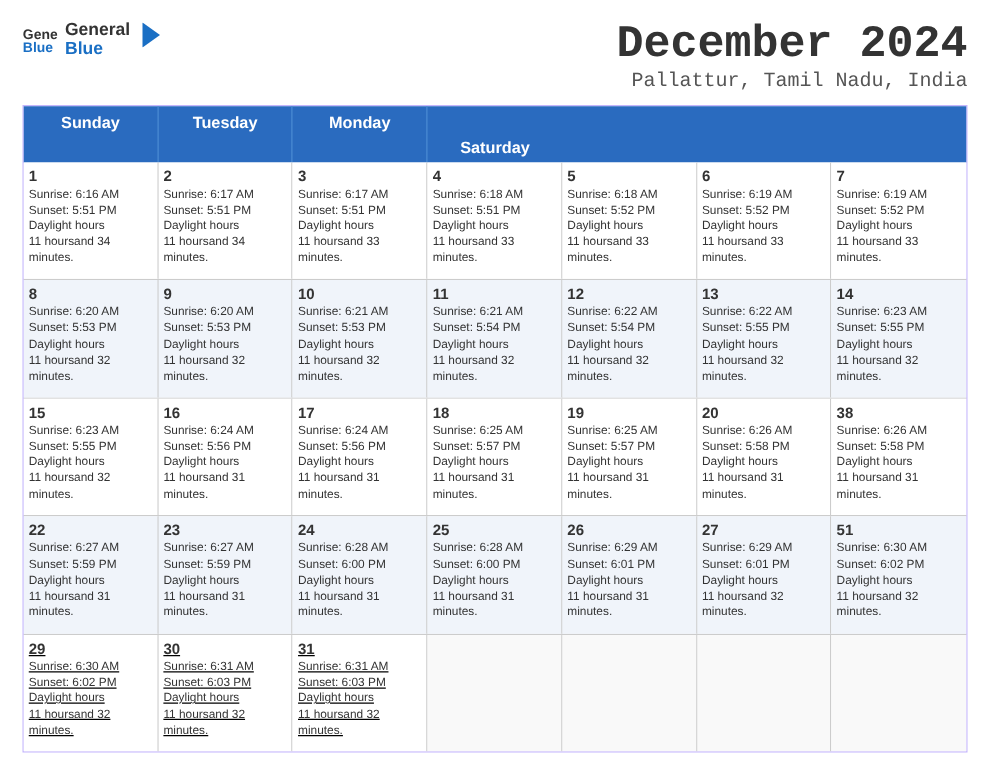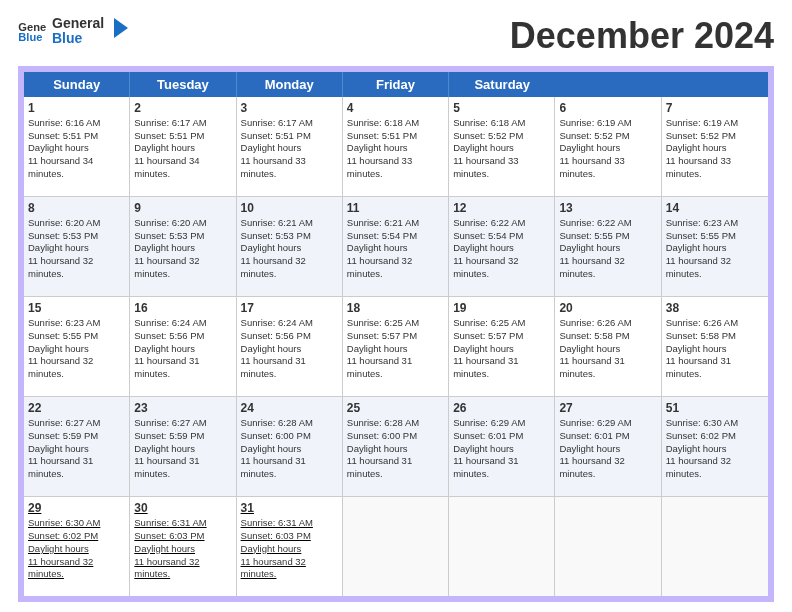--- a/index.html
+++ b/index.html
@@ -27,51 +27,52 @@
       display: flex;
       align-items: center;
       gap: 4px;
     }
     .logo-icon {
       width: 28px;
       height: 24px;
     }
     .title-block {
       text-align: right;
+      font-family: Liberation Mono, monospace;
     }
     .month-title {
       font-size: 36px;
       font-weight: bold;
       color: #333;
       line-height: 1.1;
     }
     .location-title {
       font-size: 16px;
       color: #555;
     }
     .calendar {
       flex: 1;
       display: flex;
       flex-direction: column;
-      border: 6px solid #c4b5fd;
+      border: 1px solid #c4b5fd;
     }
     .cal-header-row {
       display: grid;
       grid-template-columns: repeat(7, 1fr);
       background: #2a6bbf;
     }
     .cal-header-cell {
       color: #fff;
       font-size: 13px;
       font-weight: bold;
       text-align: center;
       padding: 5px 2px;
       border-right: 1px solid #4a8bd4;
     }
-    .cal-header-cell:last-child { border-right: none; }
+    .cal-header-cell:last-child { border-right: none; margin-top: 20px; }
     .cal-body {
       display: flex;
       flex-direction: column;
       flex: 1;
     }
     .cal-week {
       display: grid;
       grid-template-columns: repeat(7, 1fr);
       flex: 1;
       border-bottom: 1px solid #ccc;
@@ -110,29 +111,29 @@
       <div style="display:flex;flex-direction:column;margin-left:2px;">
         <span style="font-size:14px;font-weight:bold;color:#333;line-height:1.1;">General</span>
         <span style="font-size:14px;font-weight:bold;color:#1a6fc4;line-height:1.1;">Blue</span>
       </div>
       <svg width="18" height="20" viewBox="0 0 18 20" style="margin-left:2px;margin-top:-6px;">
         <polygon points="4,0 18,10 4,20" fill="#1a6fc4"></polygon>
       </svg>
     </div>
     <div class="title-block">
       <div class="month-title">December 2024</div>
+      <div class="location-title">Pallattur, Tamil Nadu, India</div>
     </div>
   </div>
 
   <div class="calendar">
     <div class="cal-header-row">
     <div class="cal-header-cell">Sunday</div>
         <div class="cal-header-cell">Tuesday</div>
         <div class="cal-header-cell">Monday</div>
-        <div class="cal-header-cell">Friday</div>
         <div class="cal-header-cell">Saturday</div>
       </div>
     <div class="cal-body">
     <div class="cal-week">
           <div class="cal-cell"><span class="day-num">1</span><span>Sunrise: 6:16 AM<br>Sunset: 5:51 PM<br>Daylight hours<br>11 hoursand 34 minutes.</span></div>
           <div class="cal-cell"><span class="day-num">2</span><span>Sunrise: 6:17 AM<br>Sunset: 5:51 PM<br>Daylight hours<br>11 hoursand 34 minutes.</span></div>
           <div class="cal-cell"><span class="day-num">3</span><span>Sunrise: 6:17 AM<br>Sunset: 5:51 PM<br>Daylight hours<br>11 hoursand 33 minutes.</span></div>
           <div class="cal-cell"><span class="day-num">4</span><span>Sunrise: 6:18 AM<br>Sunset: 5:51 PM<br>Daylight hours<br>11 hoursand 33 minutes.</span></div>
           <div class="cal-cell"><span class="day-num">5</span><span>Sunrise: 6:18 AM<br>Sunset: 5:52 PM<br>Daylight hours<br>11 hoursand 33 minutes.</span></div>
           <div class="cal-cell"><span class="day-num">6</span><span>Sunrise: 6:19 AM<br>Sunset: 5:52 PM<br>Daylight hours<br>11 hoursand 33 minutes.</span></div>

